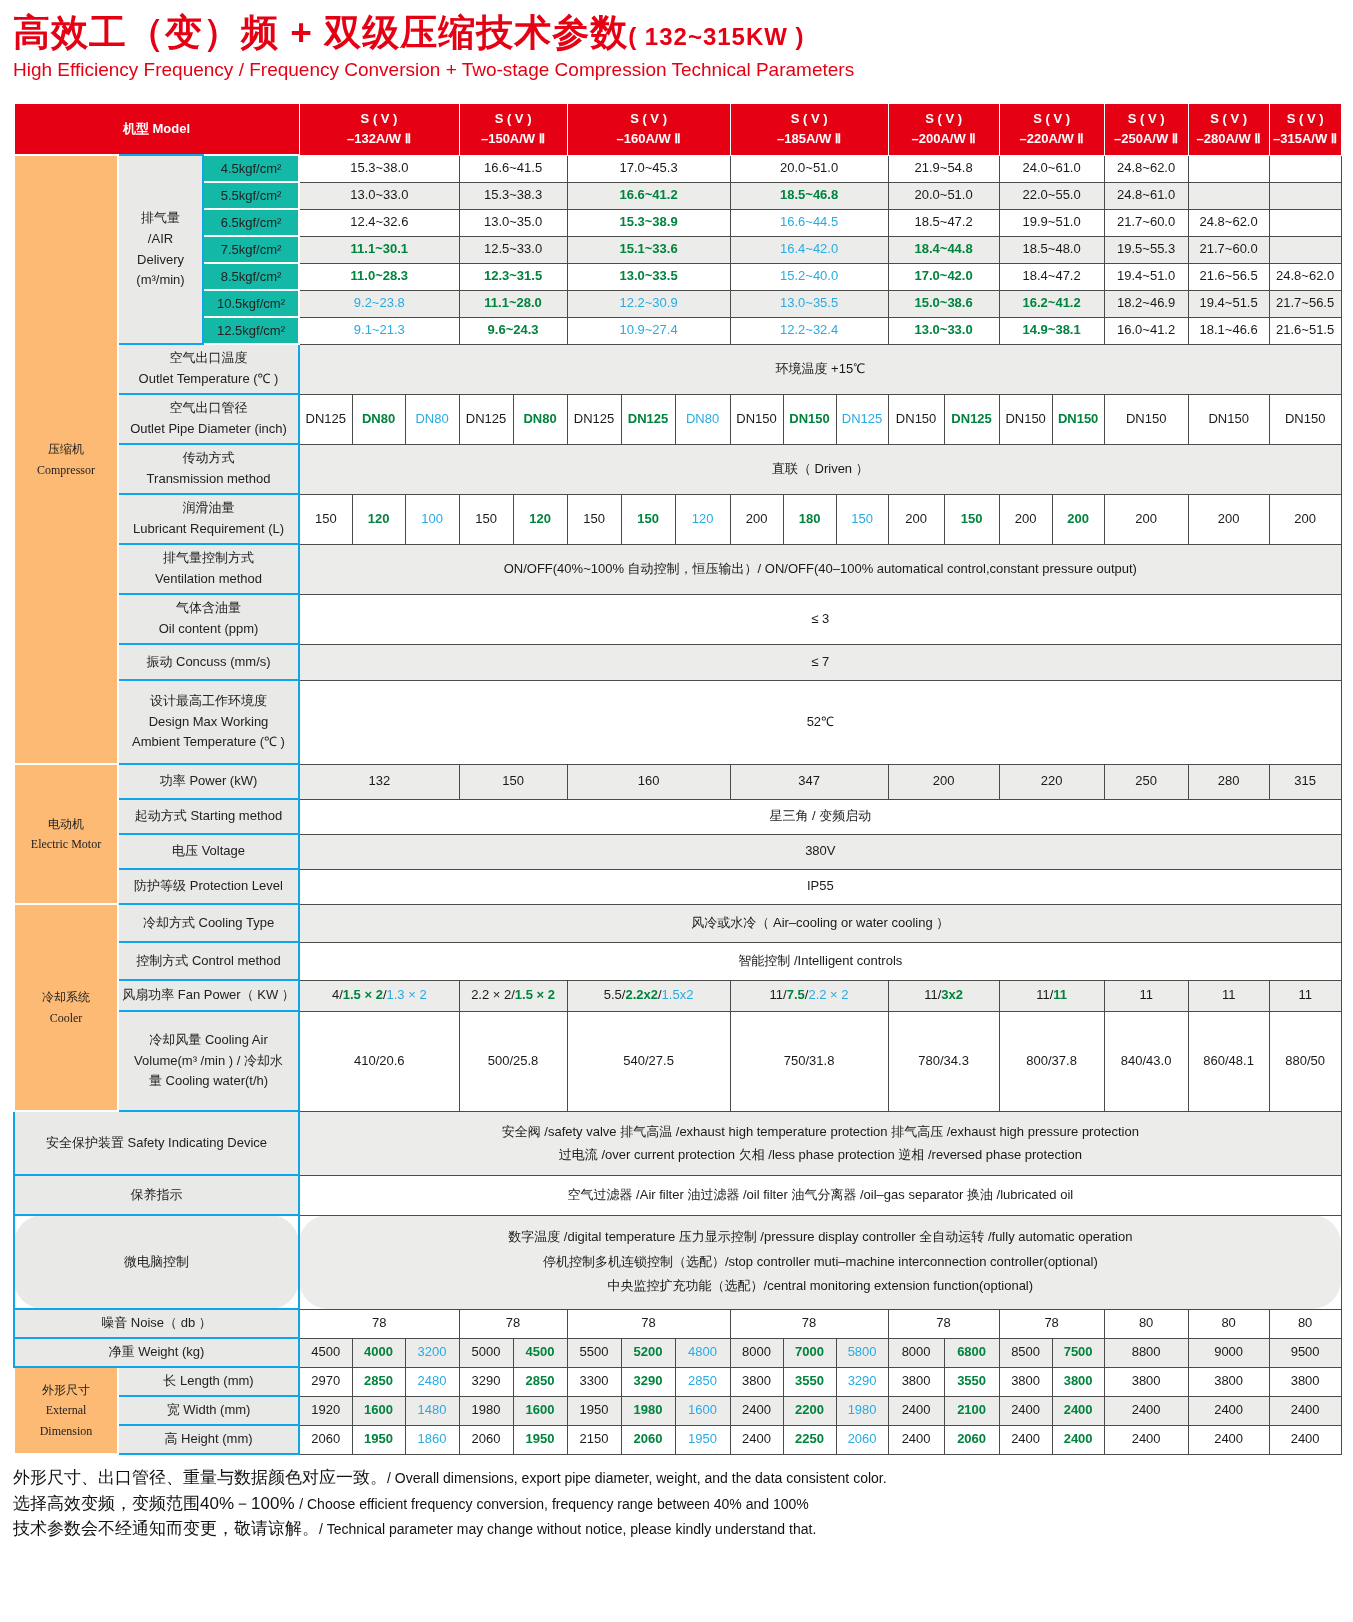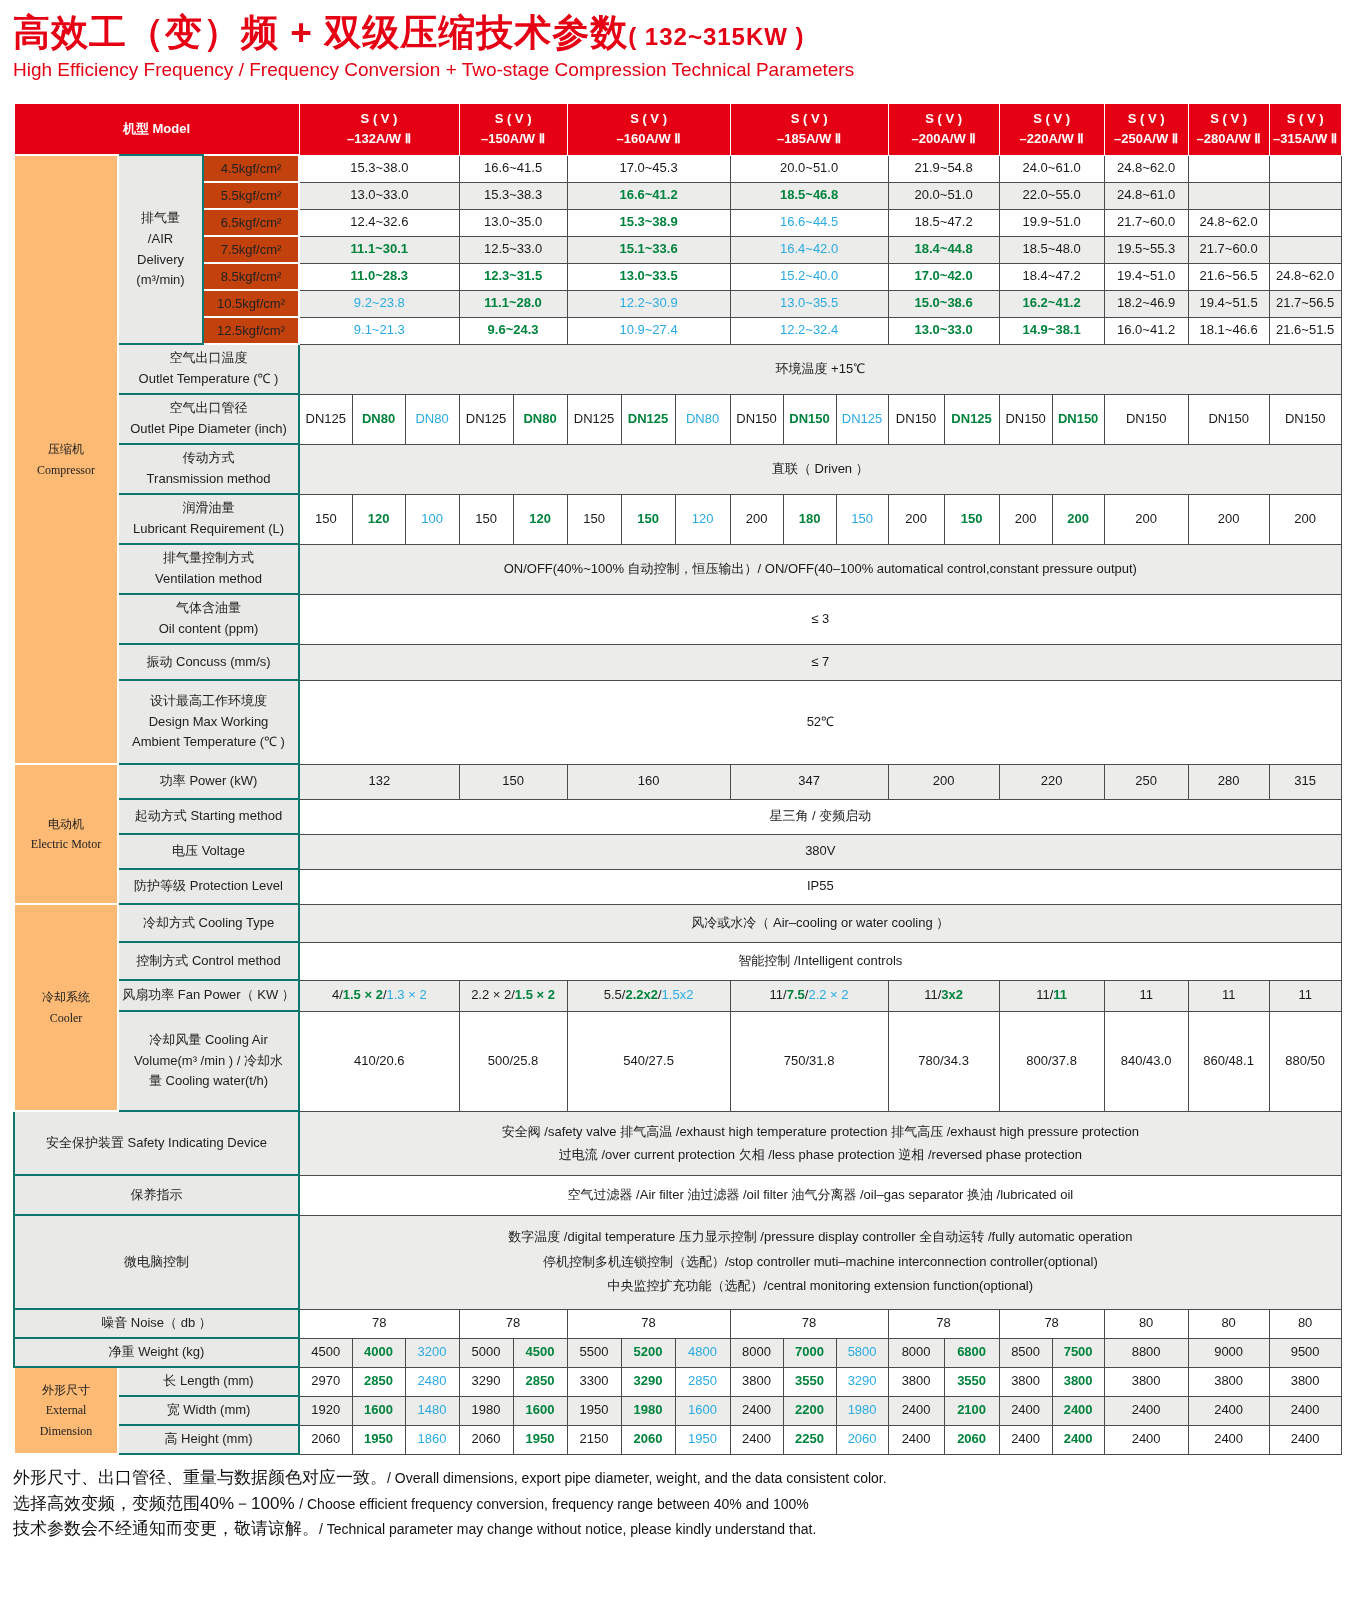--- a/index.html
+++ b/index.html
@@ -20,22 +20,22 @@
   table.spec th, table.spec td { padding:2px 2px; vertical-align:middle; text-align:center; overflow:hidden; }
 
   
   th.corner, th.model {
     background:#e60013; color:#ffffff; font-size:13px; font-weight:bold;
     border:1px solid #ffffff; height:52px; line-height:1.55;
   }
 
   
   td.section { background:#fdba74; color:#222; font-size:12px; border:2px solid #ffffff; line-height:1.7;font-family:Liberation Serif, serif; }
-  td.label   { background:#e9e9e7; color:#222; font-size:13px; border:2px solid #0f766e; line-height:1.6; }
-  td.pressure{ background:#c2410c; color:#222; font-size:13px; border:2px solid #ffffff; }
+  td.label   { background:#e9e9e7; color:#222; font-size:13px; border:2px solid #0ea5e9; line-height:1.6; }
+  td.pressure{ background:#14b8a6; color:#222; font-size:13px; border:2px solid #ffffff; }
 
   
   td.data { border:1px solid #4b4b4b; background:#ffffff; font-size:13px; line-height:1.45; }
   tr.shaded td.data { background:#ececeb; }
   .vk { color:#1a1a1a; }
   .vg { color:#00833c; font-weight:bold; }
   .vb { color:#29abe2; font-weight:normal; }
 
   
   tr[data-row^="air"]    td.data { height:27px; }
@@ -43,21 +43,21 @@
   tr[data-row="lub"]     td, tr[data-row="vent"] td, tr[data-row="oil"]  td { height:50px; }
   tr[data-row="concuss"] td { height:36px; }
   tr[data-row="design"]  td { height:84px; }
   tr[data-row="power"]   td, tr[data-row="start"] td, tr[data-row="voltage"] td,
   tr[data-row="protection"] td { height:35px; }
   tr[data-row="cooltype"] td, tr[data-row="control"] td { height:38px; }
   tr[data-row="fan"]     td { height:31px; }
   tr[data-row="volume"]  td { height:100px; }
   tr[data-row="safety"]  td { height:64px; line-height:1.8; }
   tr[data-row="maint"]   td { height:40px; }
-  tr[data-row="micro"]   td { height:94px; line-height:1.9; }
+  tr[data-row="micro"]   td { height:94px; line-height:1.9;border-radius:29px; }
   tr[data-row="noise"]   td, tr[data-row="weight"] td,
   tr[data-row="length"]  td, tr[data-row="width"] td, tr[data-row="height"] td { height:29px; }
 
   
   .notes { margin-top:10px; }
   .note  { font-size:17px; color:#111; line-height:1.5; }
   .note .en { font-size:14px; color:#111; }
 </style>
 </head>
 <body>

